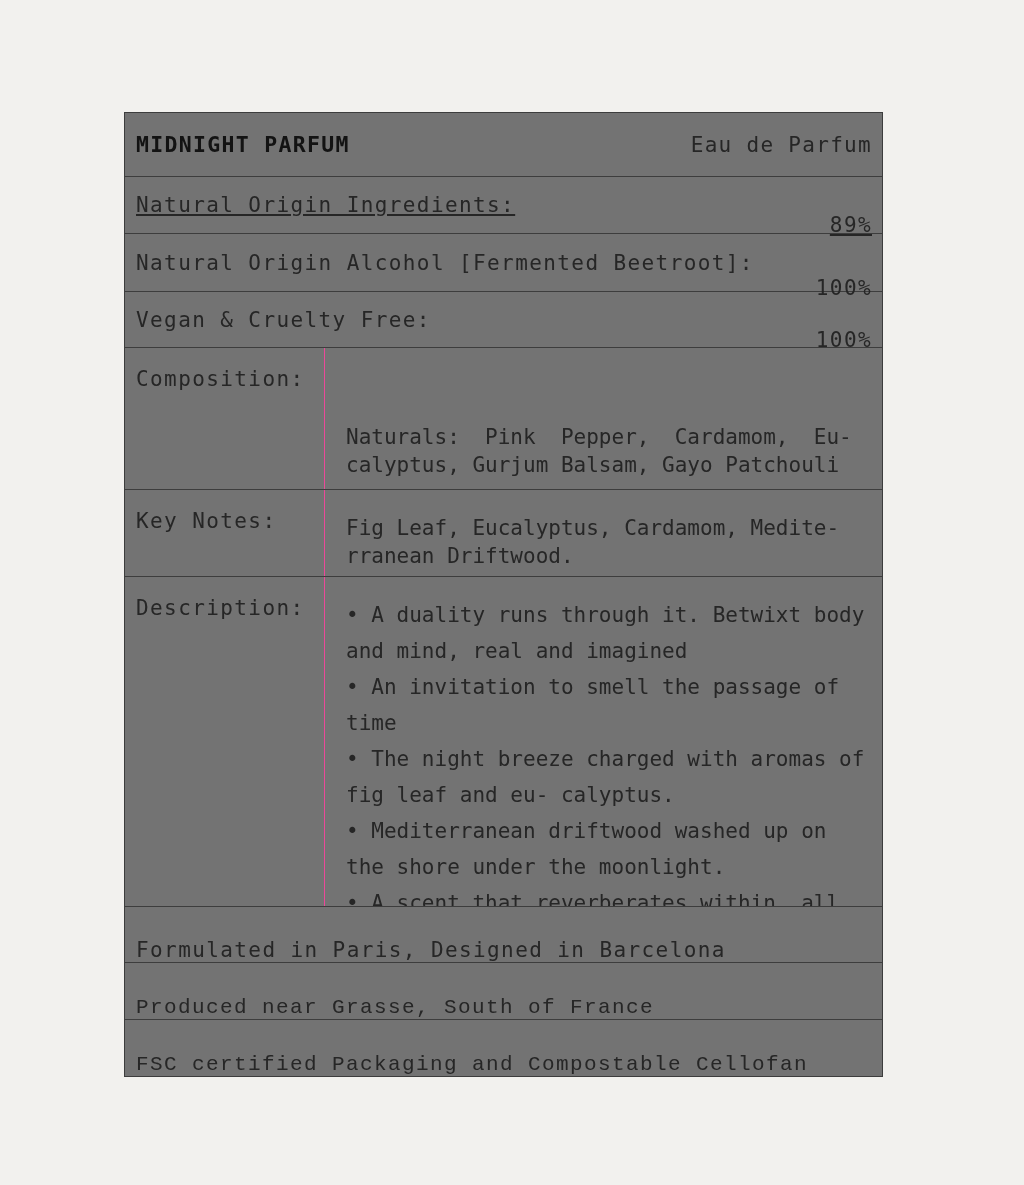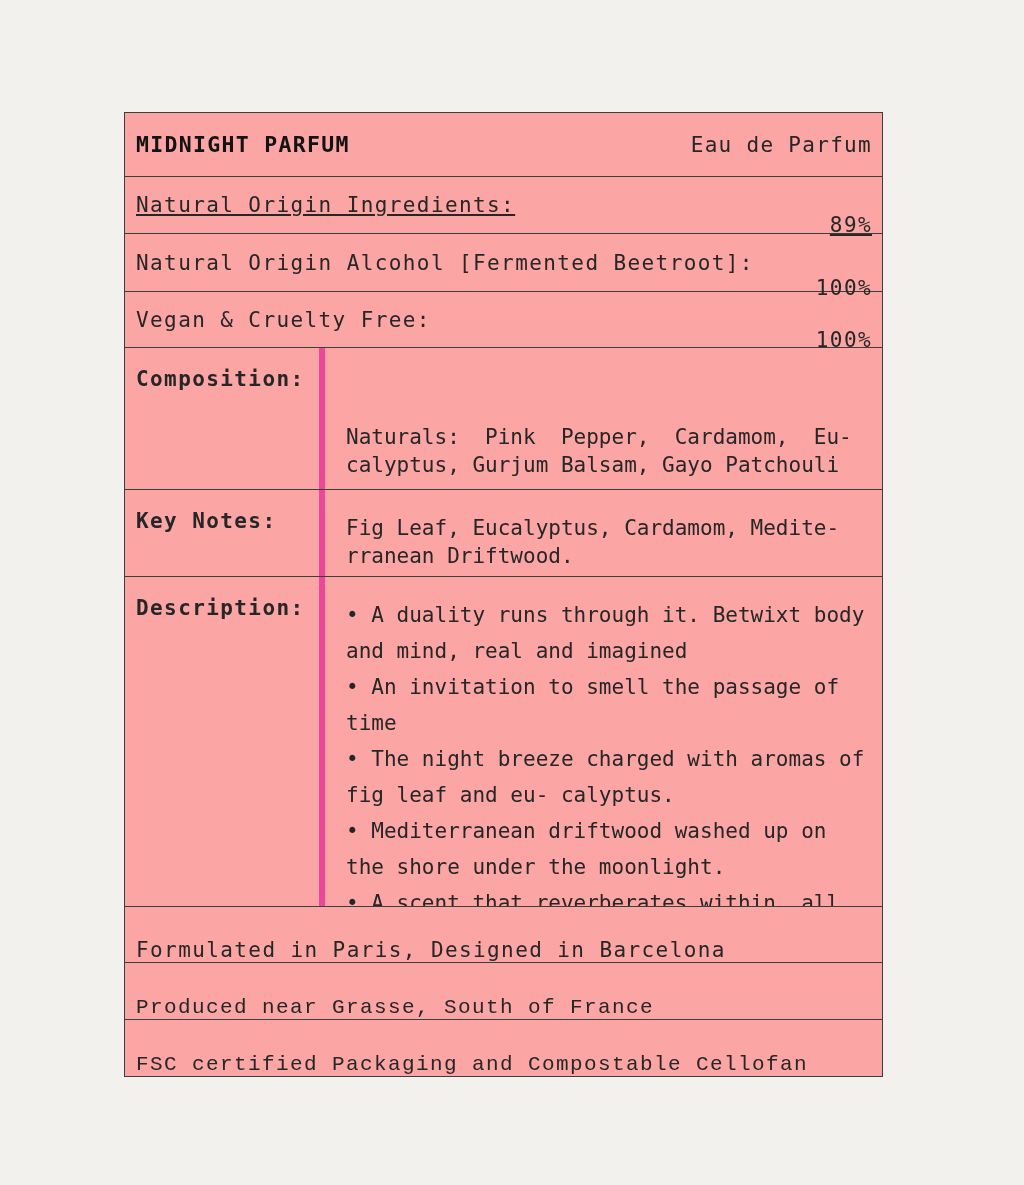--- a/index.html
+++ b/index.html
@@ -12,21 +12,21 @@
   .page {
     position: relative;
     width: 1024px;
     height: 1185px;
   }
   .sheet {
     position: absolute;
     left: 124px;
     top: 112px;
     width: 759px;
-    background: #fca5a5;
+    background: #737373;
     border: 1.5px solid #3d3d3d;
   }
   .row {
     border-top: 1px solid #3d3d3d;
     font-size: 21px;
   }
   .row:first-child { border-top: none; }
 
   
   .header-row {
@@ -61,24 +61,23 @@
   .stat-value.offset-down { position: relative; top: 5px; }
 
   
   .detail-row { display: flex; }
   .detail-row.composition { height: 142px; }
   .detail-row.key-notes { height: 87px; }
   .detail-row.description { height: 330px; }
   .label-cell {
     width: 200px;
     flex: 0 0 200px;
-    border-right: 6px solid #ec4899;
+    border-right: 1px solid #ec4899;
     padding: 19px 6px 0 11px;
     letter-spacing: 1.4px;
-    font-weight: bold;
   }
   .content-cell {
     flex: 1;
     padding: 19px 10px 0 21px;
     line-height: 28px;
     white-space: pre-wrap;
     overflow: hidden;
   }
   .detail-row.key-notes .content-cell { padding-top: 24px; }
   .detail-row.description .content-cell { padding-top: 20px; line-height: 36px; }

